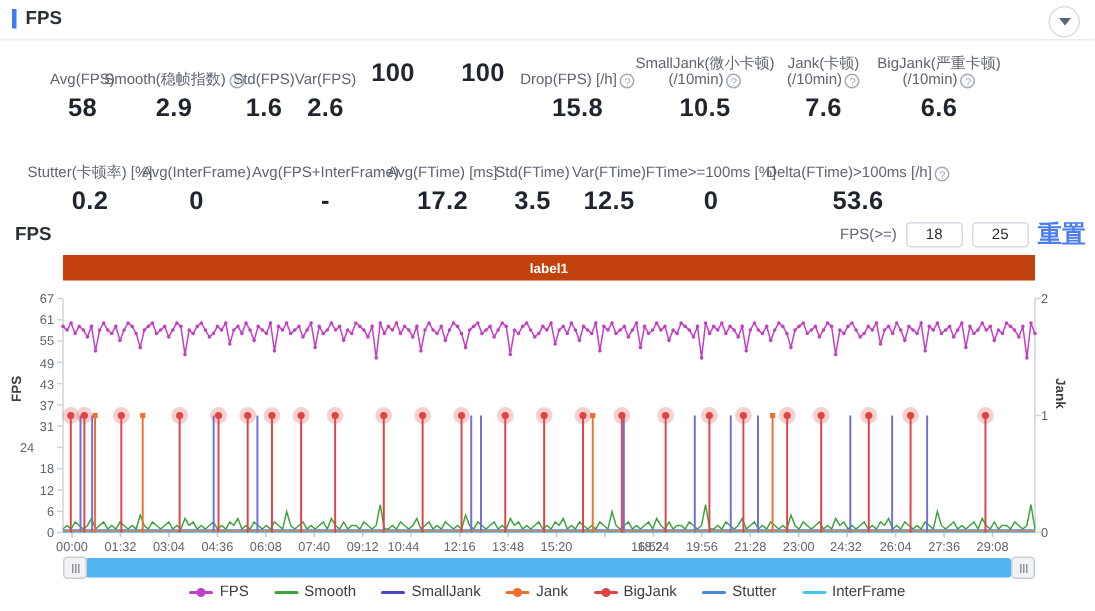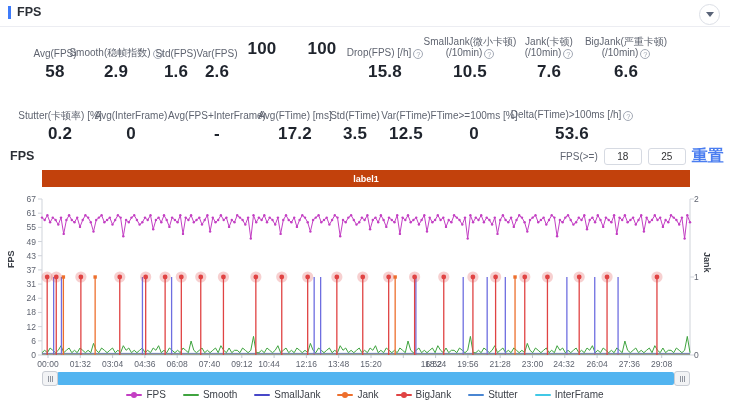--- a/index.html
+++ b/index.html
@@ -206,21 +206,21 @@
   </div>
 
   <div class="yleft" id="yleft">
       <div class="ytick" style="top: -5px;">67</div>
       <div class="ytick" style="top: 9.18182px;">61</div>
       <div class="ytick" style="top: 23.3636px;">55</div>
       <div class="ytick" style="top: 37.5455px;">49</div>
       <div class="ytick" style="top: 51.7273px;">43</div>
       <div class="ytick" style="top: 65.9091px;">37</div>
       <div class="ytick" style="top: 80.0909px;">31</div>
-      <div class="ytick" style="top: 94.2727px;">24</div>
+      <div class="ytick" style="top: 94.2727px; text-align: center;">24</div>
       <div class="ytick" style="top: 108.455px;">18</div>
       <div class="ytick" style="top: 122.636px;">12</div>
       <div class="ytick" style="top: 136.818px;">6</div>
       <div class="ytick" style="top: 151px;">0</div>
     </div>
   <div class="yright" id="yright">
       <div class="ytick" style="top: -5px;">2</div>
       <div class="ytick" style="top: 73px;">1</div>
       <div class="ytick" style="top: 151px;">0</div>
     </div>

